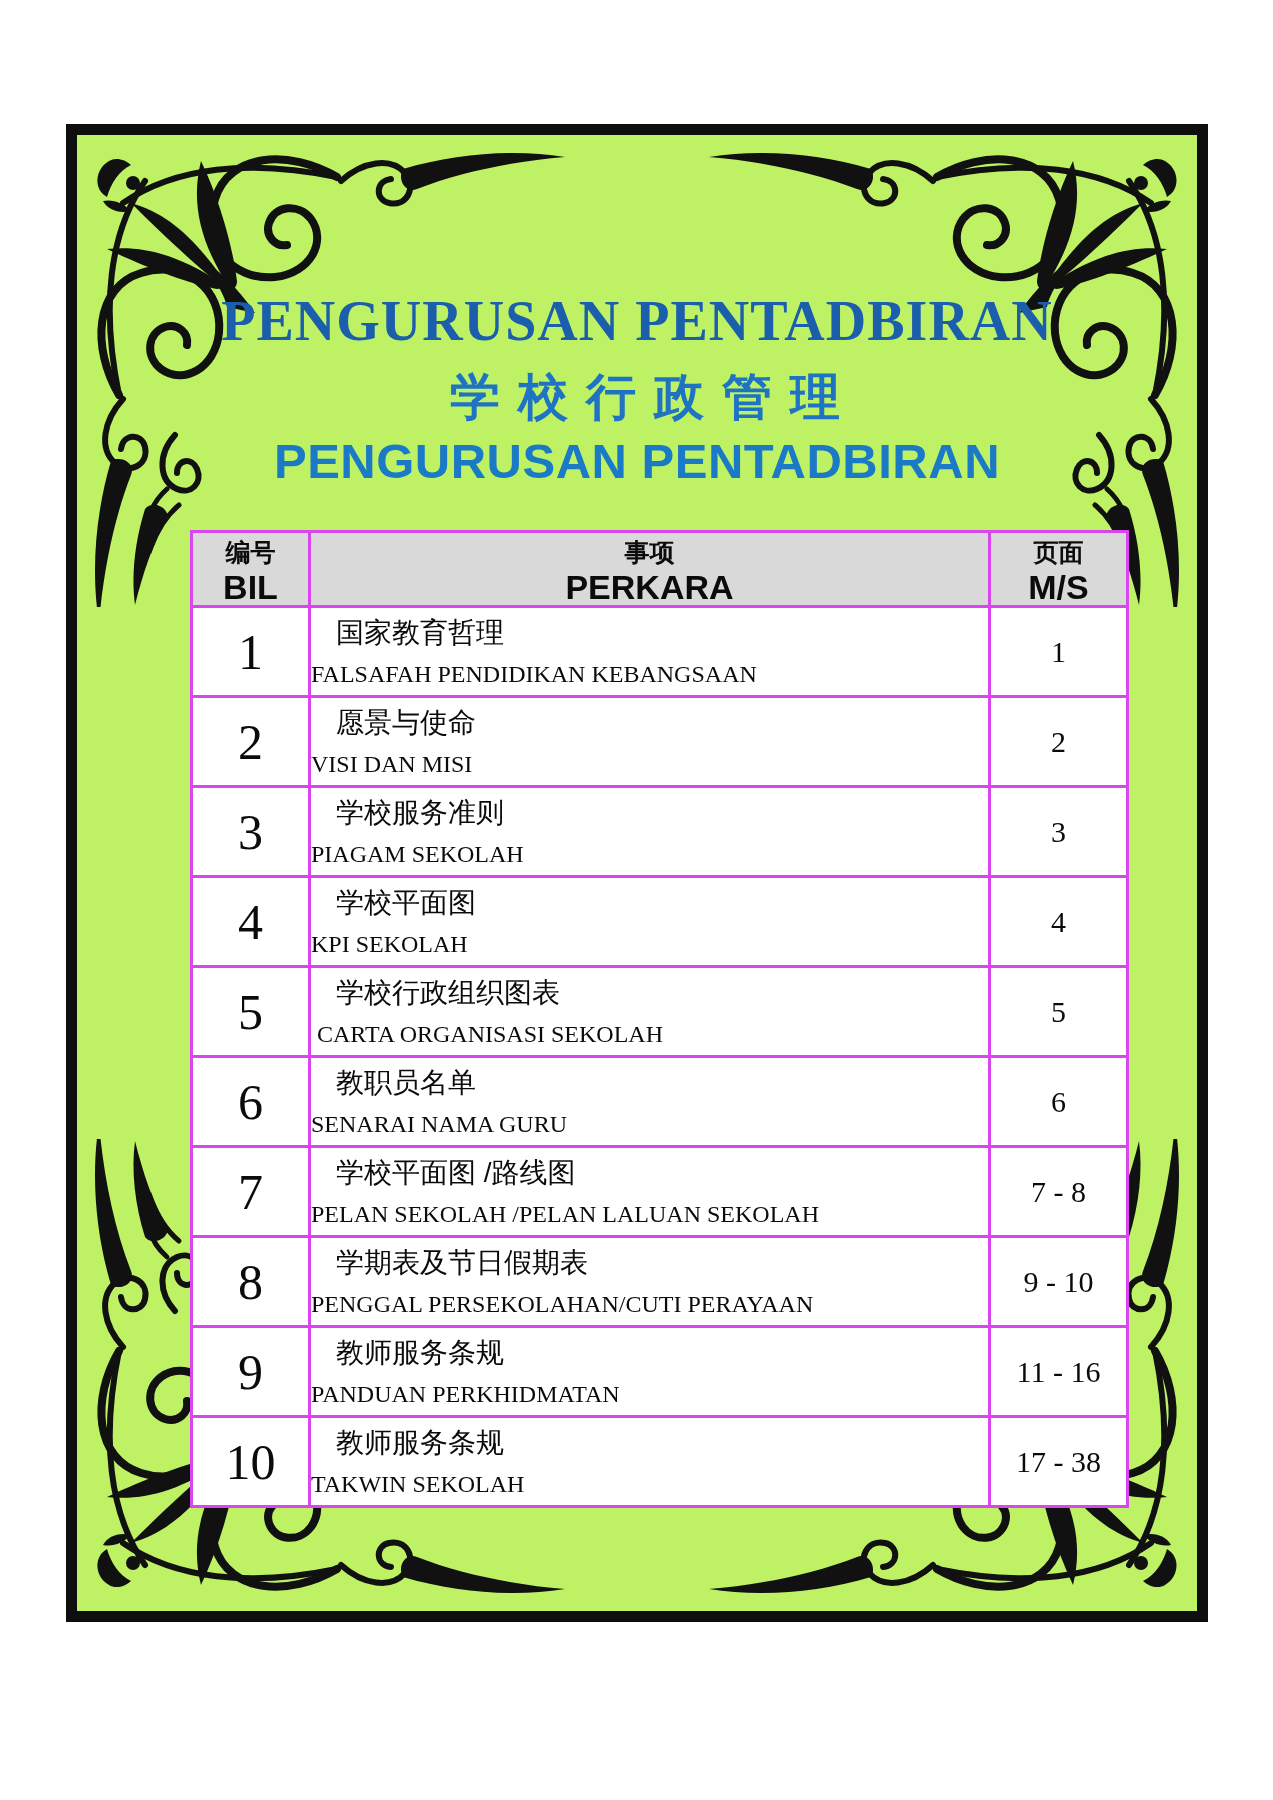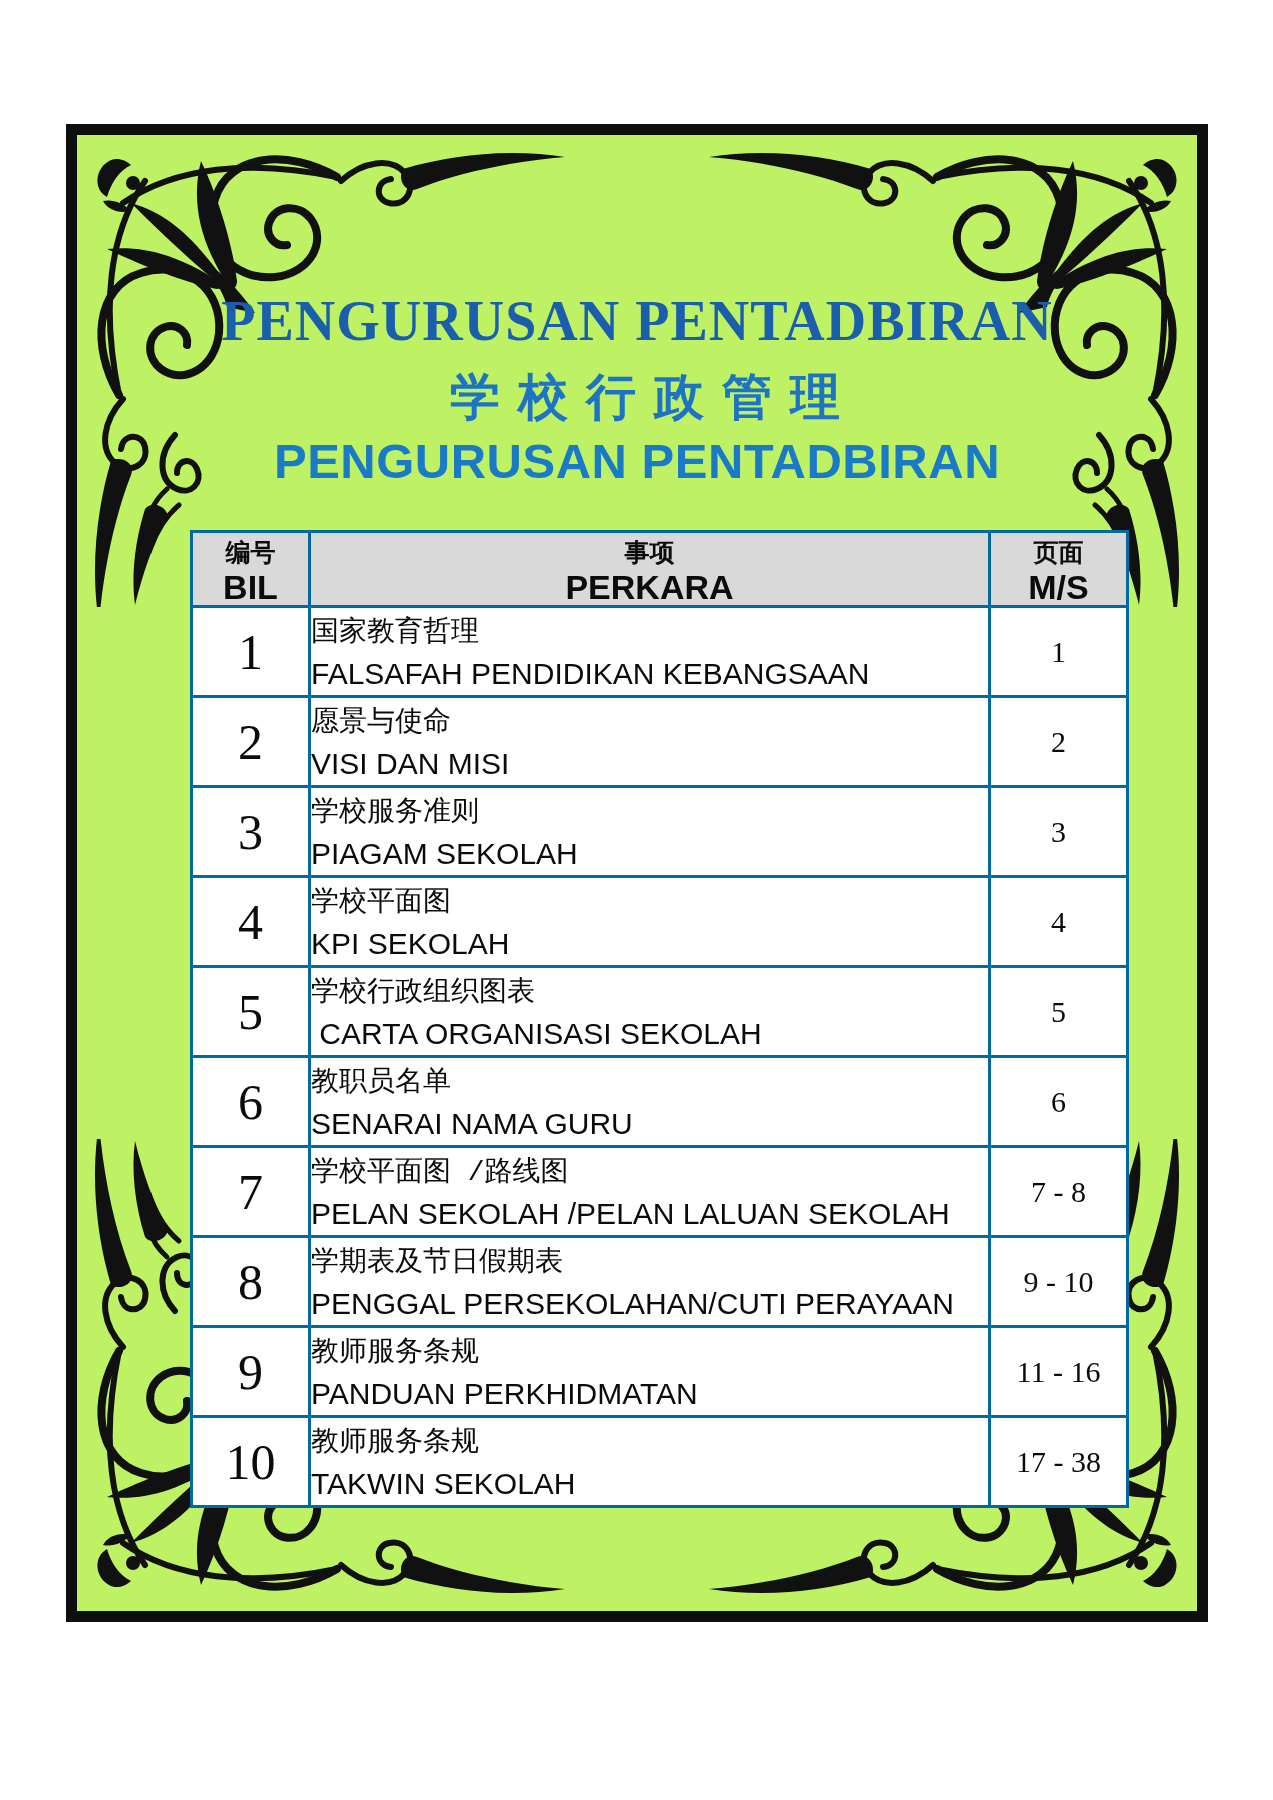--- a/index.html
+++ b/index.html
@@ -49,41 +49,41 @@
 
   table.toc{
     position:absolute;left:113px;top:395px;
     width:936px;border-collapse:collapse;table-layout:fixed;
     background:#ffffff;
   }
   table.toc col.c1{width:118px;}
   table.toc col.c2{width:680px;}
   table.toc col.c3{width:138px;}
   table.toc th, table.toc td{
-    border:3px solid #0369a1;
+    border:3px solid #d946ef;
     padding:0;vertical-align:middle;color:#0b0b0b;
   }
   table.toc thead th{
     background:var(--header-bg);
     height:72px;text-align:center;font-weight:bold;
   }
   .hdr-zh{font-family:"DejaVu Serif","Liberation Serif",serif;font-size:25px;line-height:36px;}
   .hdr-ms{font-family:Liberation Sans, sans-serif;font-size:34px;line-height:32px;}
 
   table.toc tbody td{height:87px;}
   td.c-bil{text-align:center;font-size:50px;font-family:"Liberation Serif",serif;}
   td.c-perkara{padding-left:13px;}
   td.c-pages{text-align:center;font-size:30px;font-family:"Liberation Serif",serif;}
   .row-zh{
-    font-family:Liberation Mono, monospace;
-    font-size:28px;line-height:42px;margin-top:2px;white-space:pre-wrap;
+    font-family:Liberation Sans, sans-serif;
+    font-size:28px;line-height:42px;margin-top:2px;white-space:pre-wrap;padding-left:25px;
   }
   .row-ms{
-    font-family:Liberation Sans, sans-serif;
-    font-size:30px;line-height:40px;white-space:pre-wrap;
+    font-family:Liberation Serif, serif;
+    font-size:24px;line-height:40px;white-space:pre-wrap;
   }
 </style>
 </head>
 <body>
 
 <svg width="0" height="0" style="position:absolute">
   <defs>
     <g id="flourish">
       <g stroke="#111111" fill="none" stroke-linecap="round">
 

